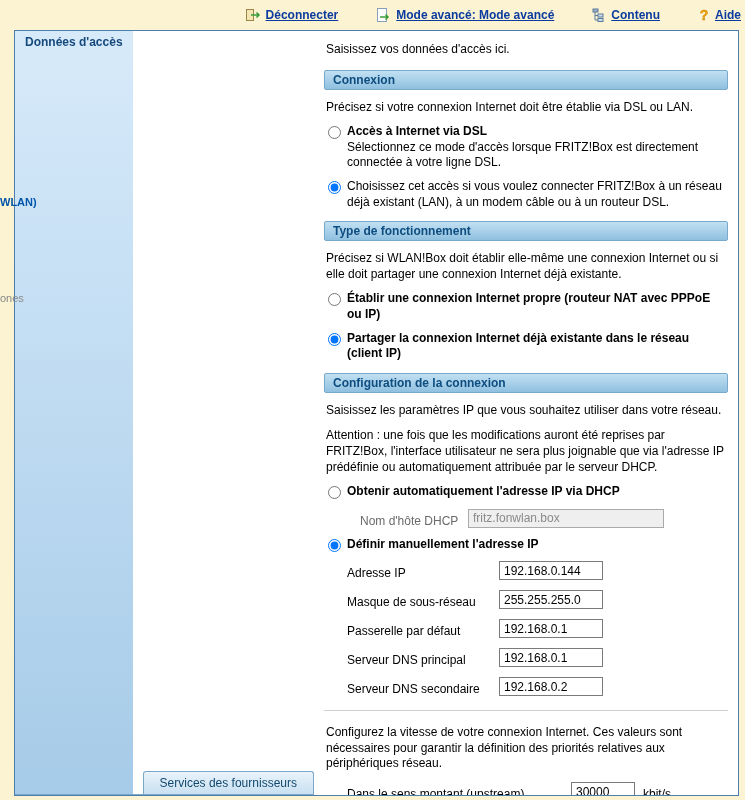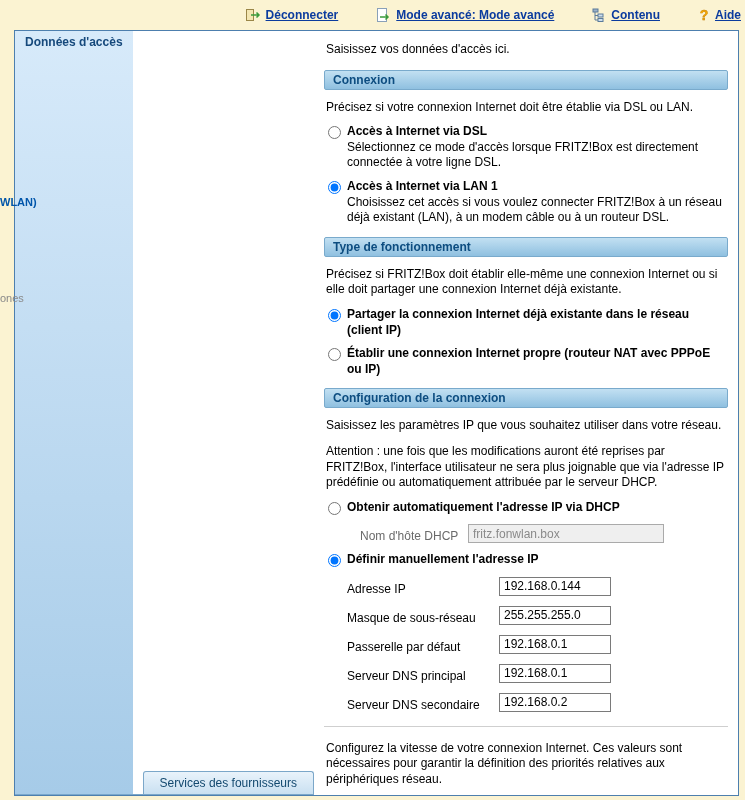--- a/index.html
+++ b/index.html
@@ -126,21 +126,21 @@
   .unit { margin-left: 8px; }
 
   input.text {
     border: 1px solid #7a7a7a;
     background: #fff;
     height: 19px;
     padding: 1px 4px;
     font-family: "Liberation Sans", sans-serif;
     font-size: 12px;
   }
-  input.ip { width: 112px; }
+  input.ip { width: 104px; }
   input.host {
     width: 196px;
     background: #efefef;
     color: #8a8a8a;
     border-color: #aaa;
   }
   input.speed { width: 64px; }
 
   .sep {
     border: none;
@@ -212,39 +212,38 @@
       <input type="radio" name="conn-group" style="">
       <div>
         <div class="opt-label">Accès à Internet via DSL</div>
         <div class="opt-desc">Sélectionnez ce mode d'accès lorsque FRITZ!Box est directement connectée à votre ligne DSL.</div>
       </div>
     </div>
 
     <div class="option">
       <input type="radio" name="conn-group" checked="checked" style="">
       <div>
-        <div class="opt-label">Accès à Internet via LAN 1</div>
         <div class="opt-desc">Choisissez cet accès si vous voulez connecter FRITZ!Box à un réseau déjà existant (LAN), à un modem câble ou à un routeur DSL.</div>
       </div>
     </div>
 
     <div class="section-header">Type de fonctionnement</div>
-    <p>Précisez si FRITZ!Box doit établir elle-même une connexion Internet ou si elle doit partager une connexion Internet déjà existante.</p>
+    <p>Précisez si WLAN!Box doit établir elle-même une connexion Internet ou si elle doit partager une connexion Internet déjà existante.</p>
+
+    <div class="option">
+      <input type="radio" name="mode-group" style="">
+      <div>
+        <div class="opt-label">Établir une connexion Internet propre (routeur NAT avec PPPoE ou IP)</div>
+      </div>
+    </div>
 
     <div class="option">
       <input type="radio" name="mode-group" checked="checked" style="">
       <div>
         <div class="opt-label">Partager la connexion Internet déjà existante dans le réseau (client IP)</div>
-      </div>
-    </div>
-
-    <div class="option">
-      <input type="radio" name="mode-group" style="">
-      <div>
-        <div class="opt-label">Établir une connexion Internet propre (routeur NAT avec PPPoE ou IP)</div>
       </div>
     </div>
 
     <div class="section-header">Configuration de la connexion</div>
     <p>Saisissez les paramètres IP que vous souhaitez utiliser dans votre réseau.</p>
     <p>Attention : une fois que les modifications auront été reprises par FRITZ!Box, l'interface utilisateur ne sera plus joignable que via l'adresse IP prédéfinie ou automatiquement attribuée par le serveur DHCP.</p>
 
     <div class="option">
       <input type="radio" name="ip-group" style="">
       <div>

